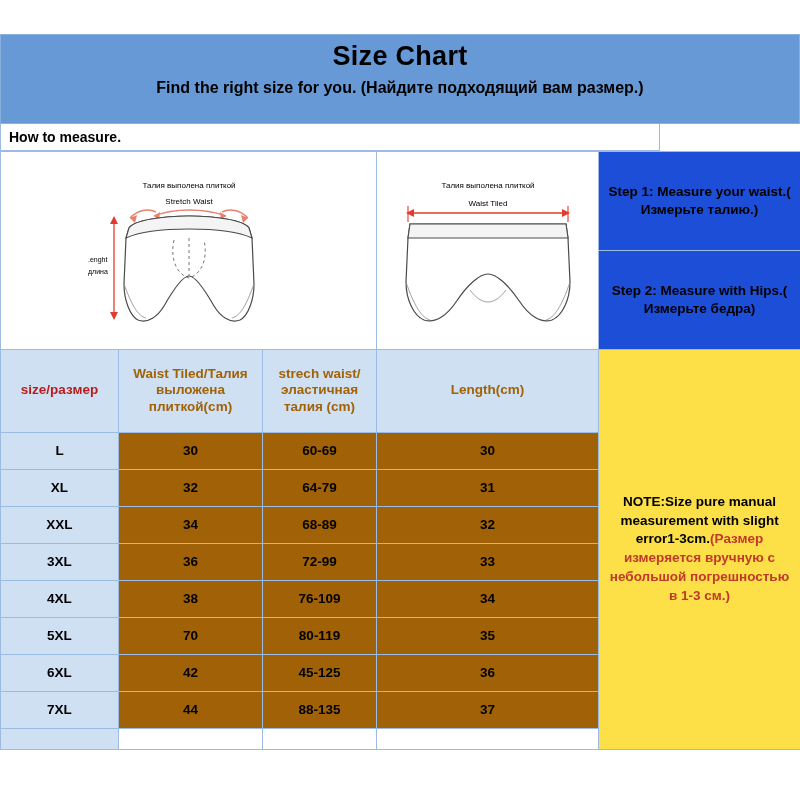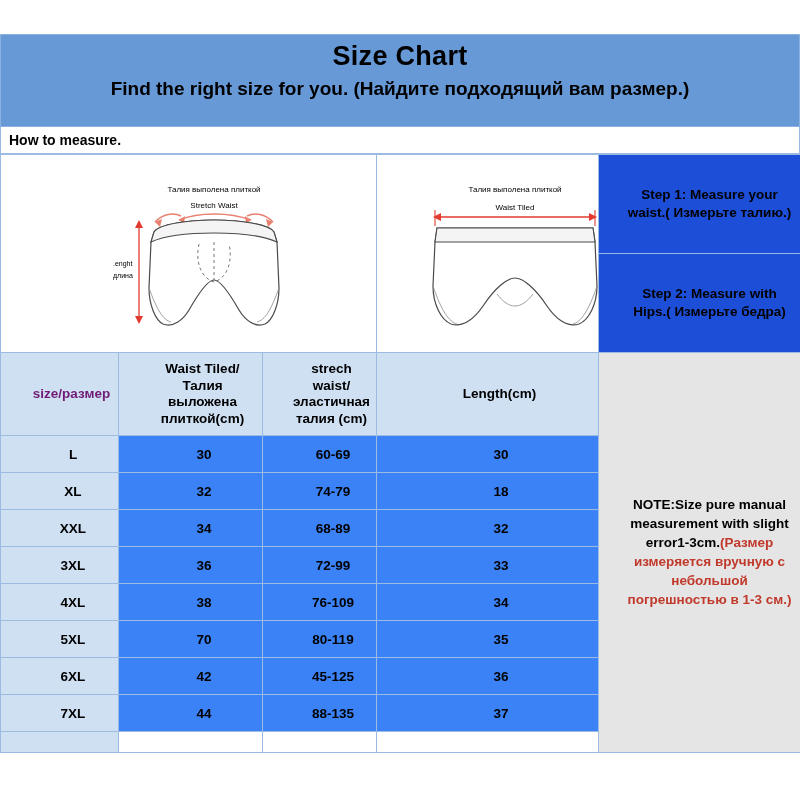--- a/index.html
+++ b/index.html
@@ -32,87 +32,86 @@
   }
   .title {
     font-size: 27px;
     font-weight: bold;
     letter-spacing: 0.3px;
     color: #000;
     margin: 0 0 6px 0;
     line-height: 1.1;
   }
   .subtitle {
-    font-size: 19px;
+    font-size: 16px;
     font-weight: bold;
     color: #000;
     margin: 0;
     line-height: 1.2;
   }
   .howto {
     box-sizing: border-box;
-    width: 800px;
+    width: 660px;
     border-left: 1px solid #9bbbe3;
     border-right: 1px solid #9bbbe3;
     border-bottom: 1px solid #9bbbe3;
     background: #ffffff;
     font-size: 14px;
     font-weight: bold;
     padding: 5px 0 5px 8px;
   }
   table.grid {
     border-collapse: collapse;
     width: 800px;
     table-layout: fixed;
   }
   table.grid td {
     border: 1px solid #9bbbe3;
     vertical-align: middle;
     text-align: center;
     font-size: 13.5px;
-    padding-left: 28px;
   }
   .diagram-cell {
     height: 172px;
     background: #ffffff;
     padding: 0;
   }
   .steps-cell {
     background: #1d4ed8;
     font-size: 13.5px;
     font-weight: bold;
     text-align: left;
     padding: 6px 8px;
     line-height: 1.35;
   }
   .hdr {
     background: #cfe0f3;
-    color: #000000;
+    color: #a16207;
     font-weight: bold;
     font-size: 13px;
     line-height: 1.25;
     height: 78px;
     padding: 2px 4px;
   }
   .hdr.size-col {
-    color: #701a75;
+    color: #b91c1c;
   }
   .size-cell {
     background: #cfe0f3;
     font-weight: bold;
     font-size: 14px;
     height: 34px;
   }
   .val-cell {
-    background: #3b82f6;
+    background: #a16207;
     font-weight: bold;
     font-size: 14px;
   }
   .note-cell {
-    background: #e5e5e5;
+    background: #fde047;
     font-size: 13.5px;
     font-weight: bold;
     text-align: left;
     padding: 8px 8px;
     line-height: 1.4;
     vertical-align: middle;
   }
   .note-red {
     color: #c0392b;
   }
@@ -242,22 +241,22 @@
 
     <tr>
       <td class="size-cell">L</td>
       <td class="val-cell">30</td>
       <td class="val-cell">60-69</td>
       <td class="val-cell">30</td>
     </tr>
     <tr>
       <td class="size-cell">XL</td>
       <td class="val-cell">32</td>
-      <td class="val-cell">74-79</td>
-      <td class="val-cell">18</td>
+      <td class="val-cell">64-79</td>
+      <td class="val-cell">31</td>
     </tr>
     <tr>
       <td class="size-cell">XXL</td>
       <td class="val-cell">34</td>
       <td class="val-cell">68-89</td>
       <td class="val-cell">32</td>
     </tr>
     <tr>
       <td class="size-cell">3XL</td>
       <td class="val-cell">36</td>

